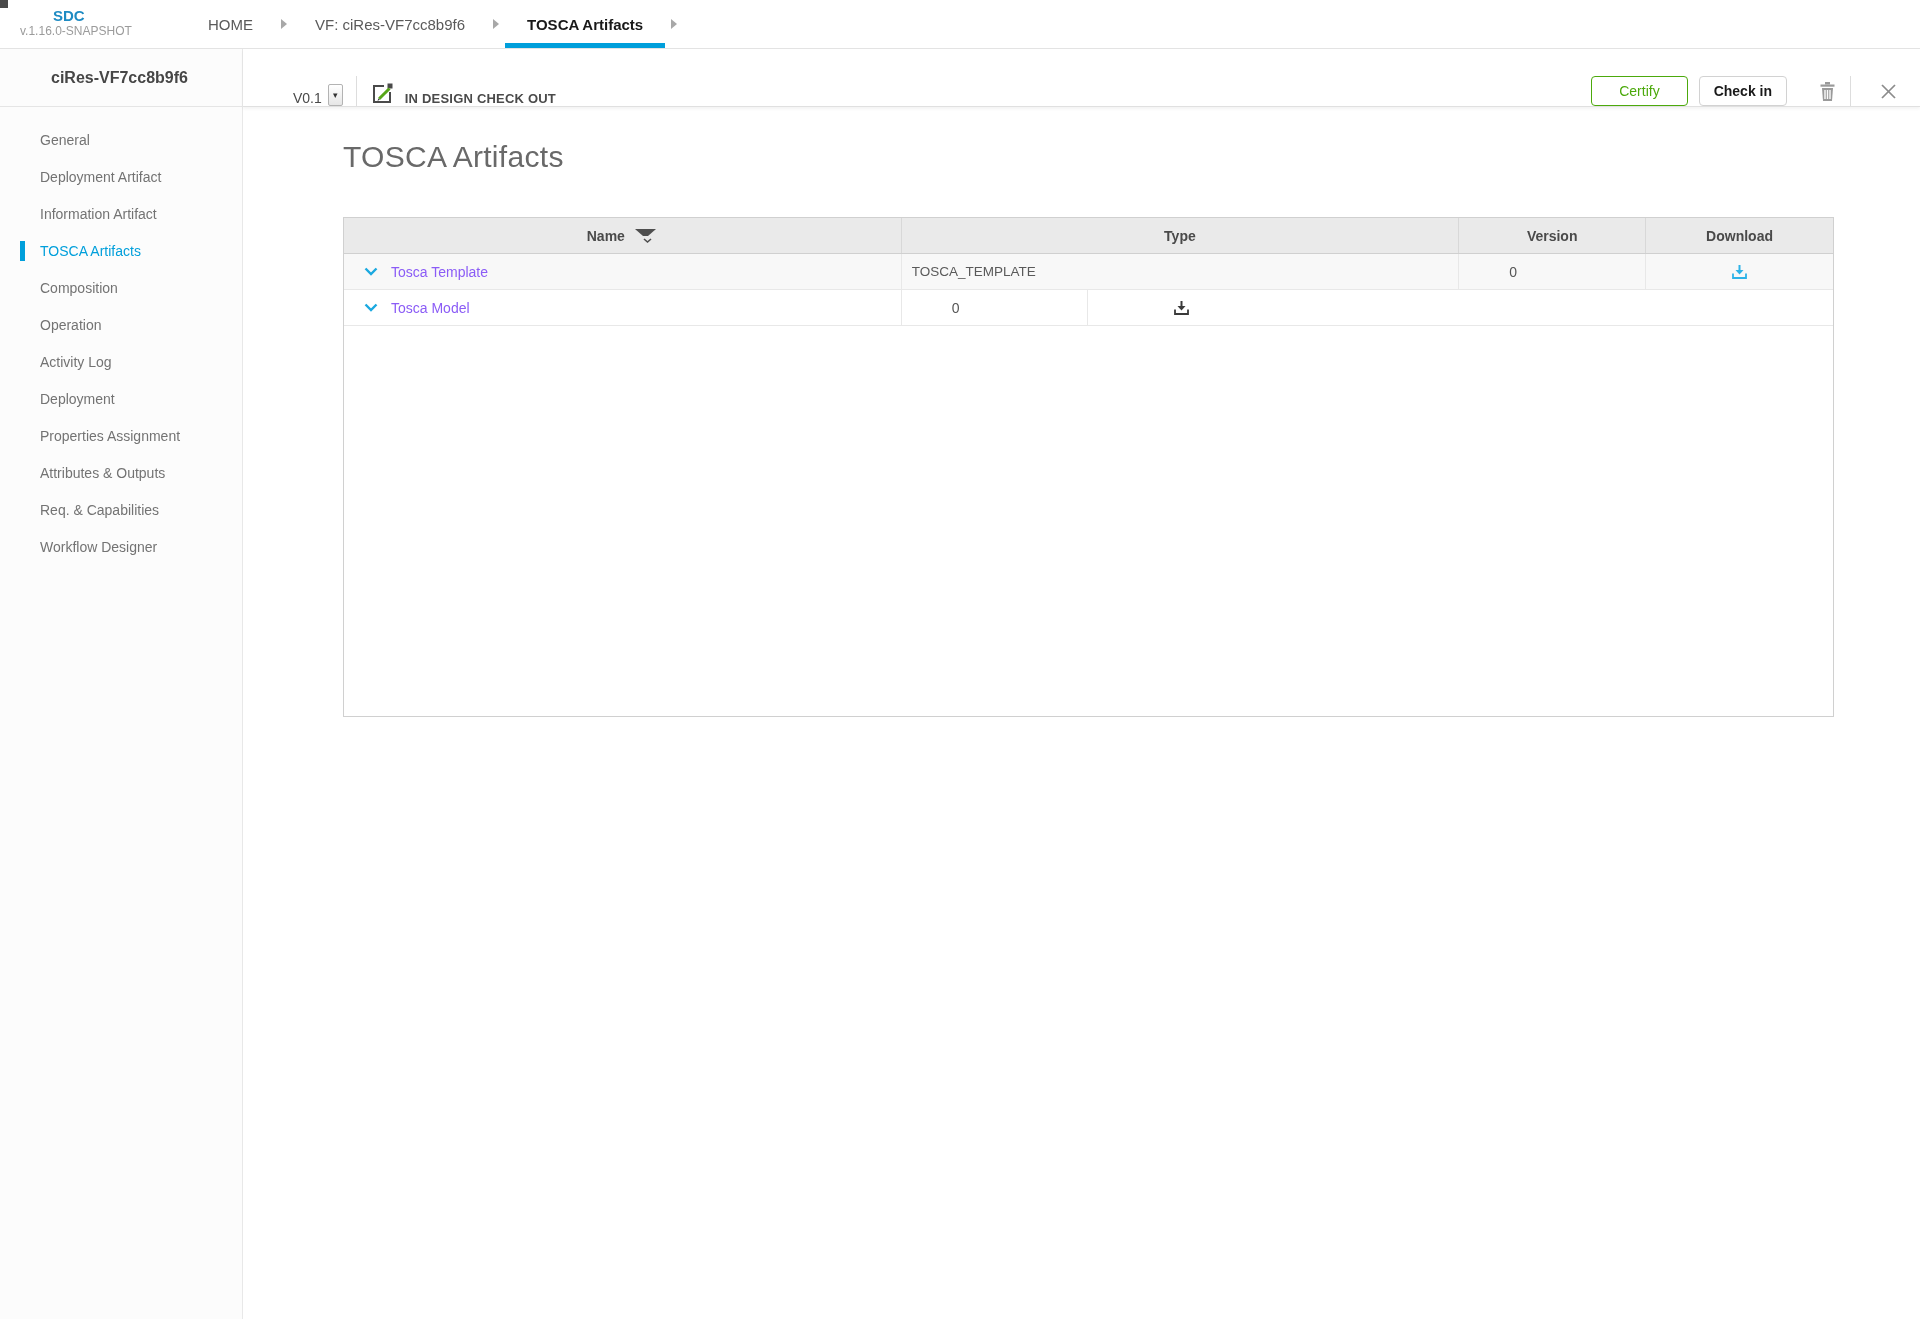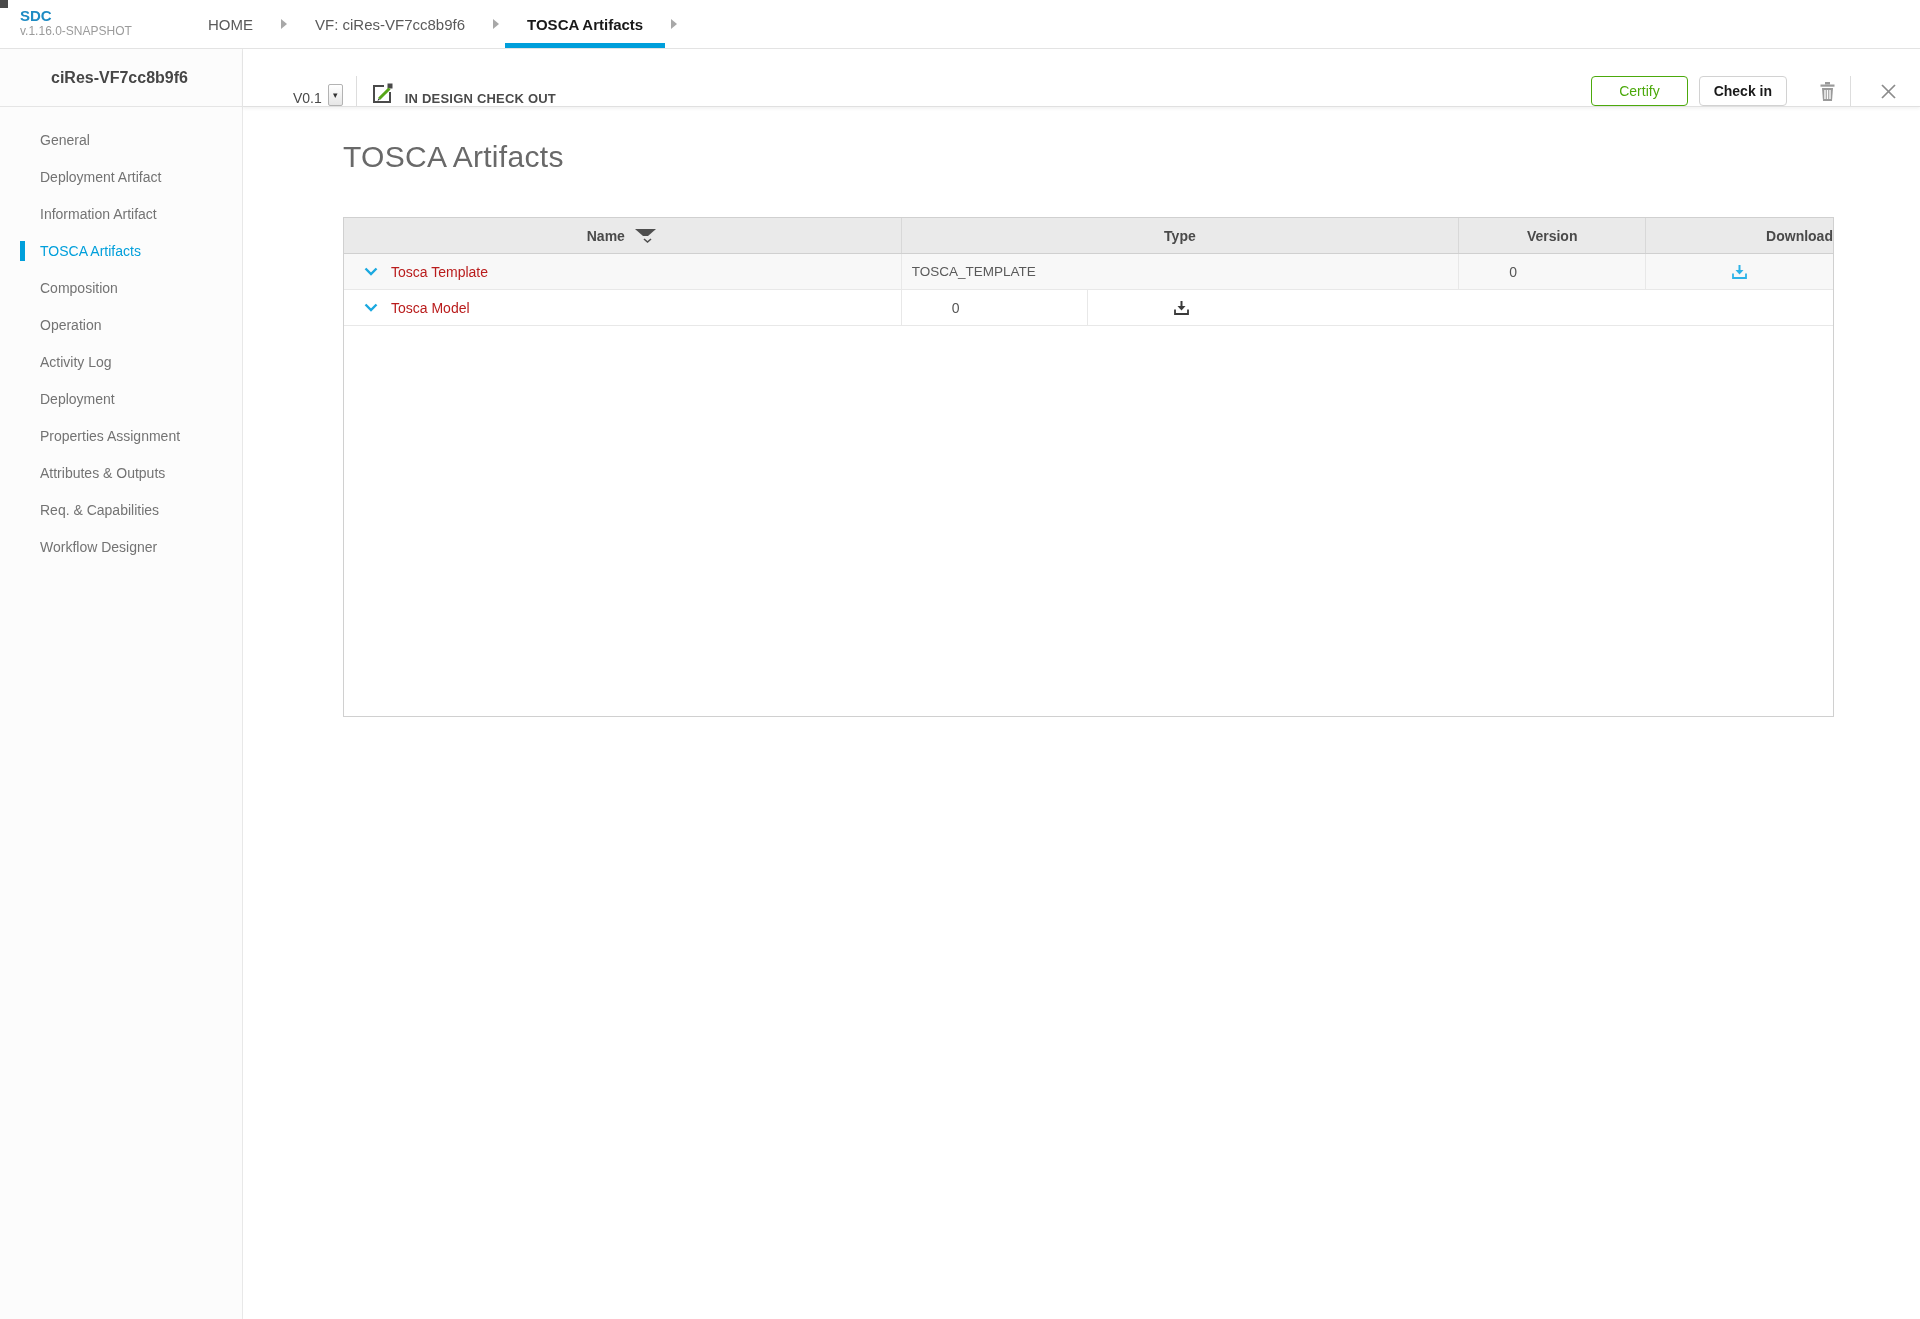--- a/index.html
+++ b/index.html
@@ -5,21 +5,21 @@
   * { margin:0; padding:0; box-sizing:border-box; }
   html,body { width:1920px; height:1319px; background:#fff;
     font-family:"Liberation Sans", sans-serif; color:#4a4a4a; overflow:hidden; }
   .root { position:relative; width:1920px; height:1319px; }
 
   
   .topbar { position:absolute; top:0; left:0; right:0; height:49px; background:#fff;
     border-bottom:1px solid #e3e3e3; display:flex; align-items:stretch; z-index:20; }
   .corner-mark { position:absolute; top:0; left:0; width:8px; height:8px; background:#4a4a4a; }
   .logo { margin-left:20px; padding-top:7px; width:148px; }
-  .logo-title { color:#1e8bc3; font-weight:bold; font-size:15px; line-height:17px; }
+  .logo-title { color:#1e8bc3; font-weight:bold; font-size:15px; line-height:17px;margin-left:33px; }
   .logo-version { color:#9b9b9b; font-size:12px; line-height:15px; }
   .tabs { display:flex; align-items:stretch; margin-left:18px; }
   .tab { position:relative; display:flex; align-items:center; padding:0 22px;
     font-size:15px; color:#5a5a5a; cursor:pointer; }
   .tab.active { color:#191919; font-weight:bold; }
   .tab.active .tab-underline { position:absolute; left:0; right:0; bottom:0; height:5px; background:#009fdb; }
   .crumb-arrow { align-self:center; width:0; height:0; margin:0 6px;
     border-left:6px solid #a8a8a8; border-top:5px solid transparent; border-bottom:5px solid transparent; }
 
   
@@ -58,31 +58,31 @@
 
   
   .main { position:absolute; top:107px; left:243px; right:0; bottom:0; background:#fff; }
   .page-heading { position:absolute; left:100px; top:33px; font-size:30px; font-weight:300;
     color:#696969; letter-spacing:.3px; }
   .artifact-table { position:absolute; left:100px; top:110px; width:1491px; height:500px;
     border:1px solid #d0d0d0; background:#fff; }
   .thead { display:flex; height:36px; background:#eaeaea; border-bottom:1px solid #d0d0d0; }
   .th { display:flex; align-items:center; justify-content:center; font-size:14px;
     font-weight:bold; color:#4a4a4a; border-right:1px solid #d8d8d8; cursor:pointer; }
-  .th:last-child { border-right:none;justify-content:flex-end; }
+  .th:last-child { border-right:none; }
   .col-name { width:37.45%; } .col-type { width:37.45%; }
   .col-version { width:12.55%; } .col-download { width:12.55%; }
   .sort-icon { margin-left:8px; display:flex; }
   .tr { display:flex; height:36px; border-bottom:1px solid #e8e8e8; }
   .tr.odd { background:#f8f8f8; } .tr.even { background:#ffffff; }
   .td { display:flex; align-items:center; border-right:1px solid #e8e8e8; overflow:hidden; }
   .td:last-child { border-right:none; }
   .td-name { padding-left:20px; }
   .row-chevron { display:flex; margin-right:13px; cursor:pointer; }
-  .name-text { font-size:14px; color:#b91c1c; }
+  .name-text { font-size:14px; color:#8b5cf6; }
   .td-type { padding-left:10px; font-size:13.5px; color:#5a5a5a; }
   .td-version { padding-left:50px; font-size:14px; color:#555; }
   .td-download { justify-content:center; }
   .download-btn { cursor:pointer; display:flex; }
 </style>
 </head>
 <body>
 
 <div class="root">
 

